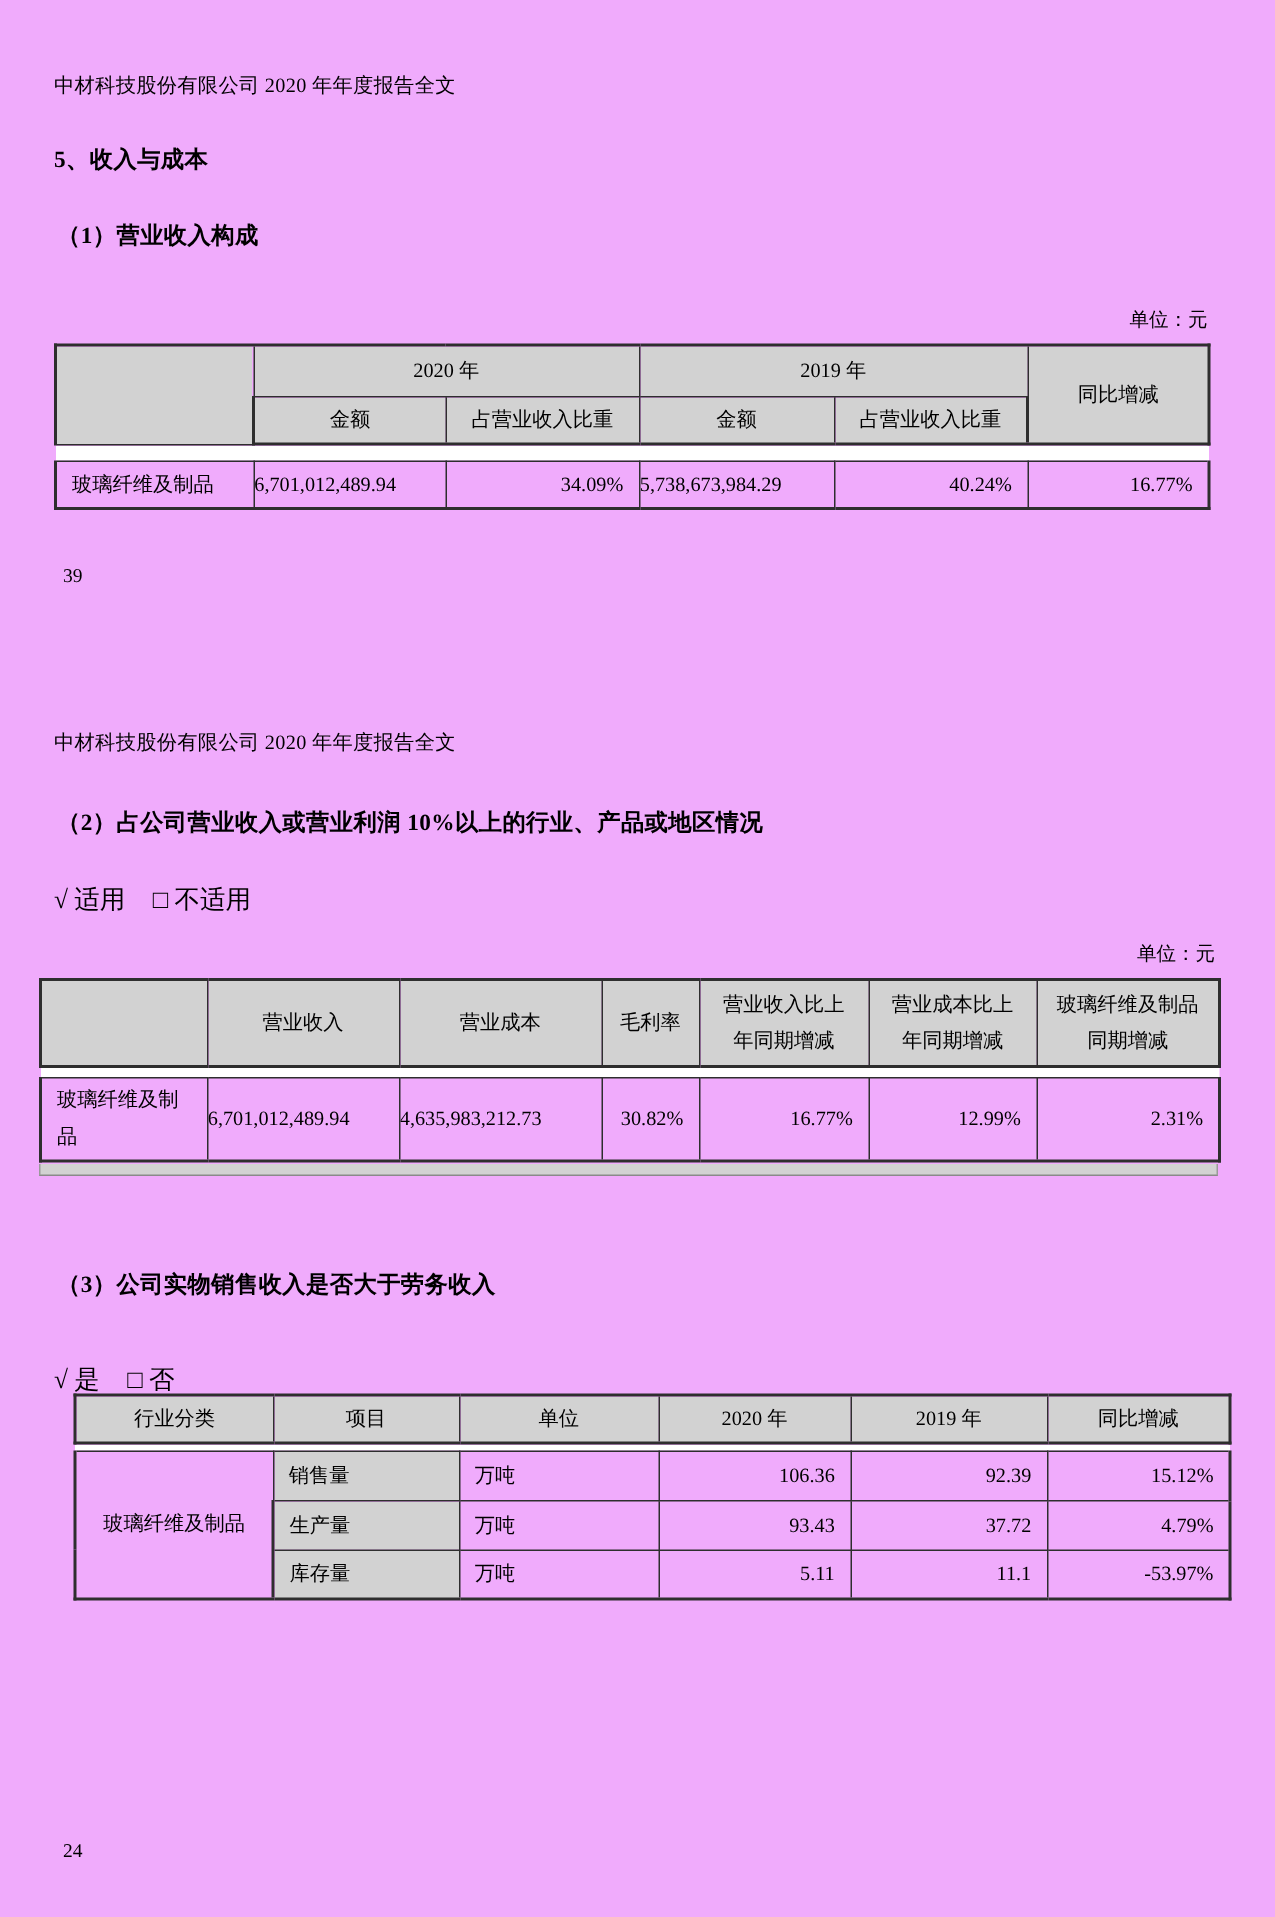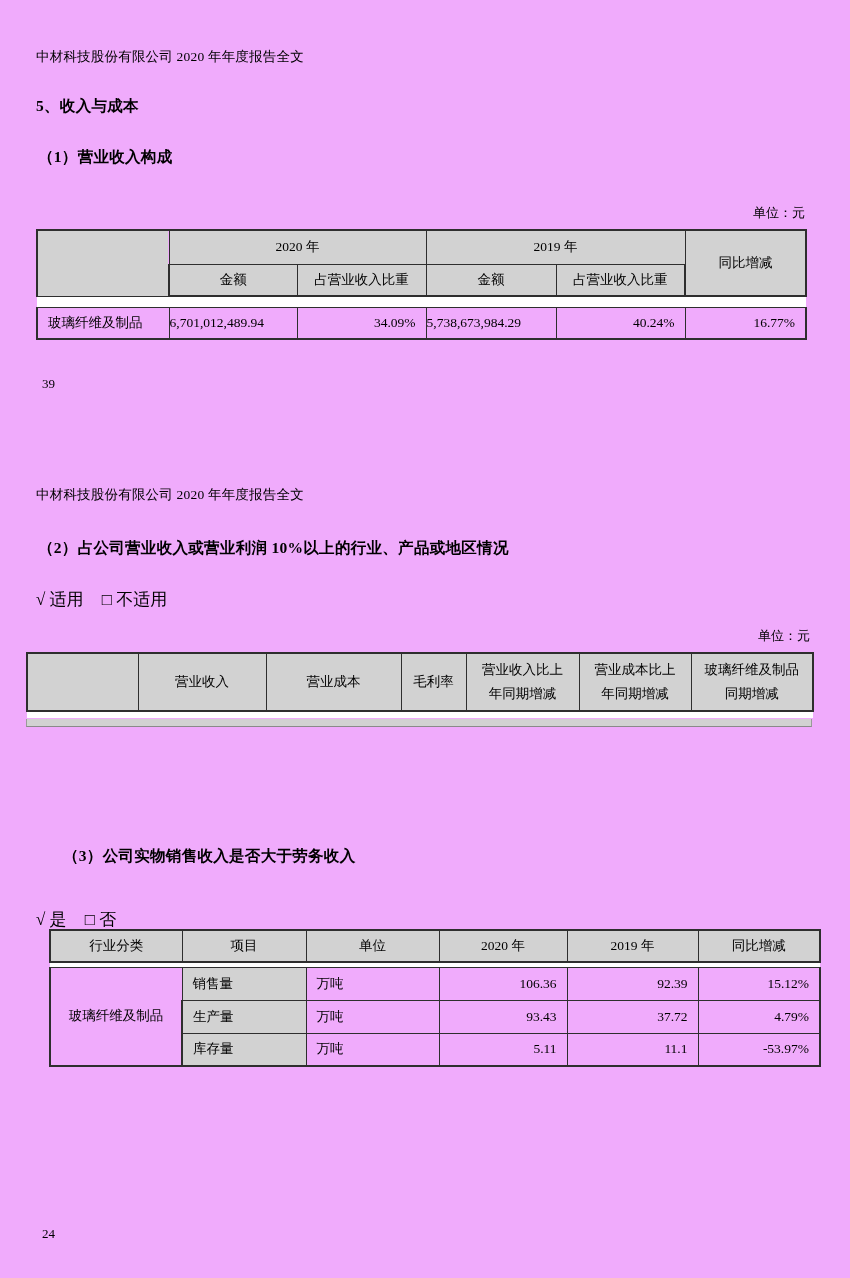--- a/index.html
+++ b/index.html
@@ -124,26 +124,36 @@
         <td class="h bb2 preline">营业收入比上
 年同期增减</td>
         <td class="h bb2 preline">营业成本比上
 年同期增减</td>
         <td class="h bb2 preline">玻璃纤维及制品
 同期增减</td>
       </tr>
       <tr class="gap" style="height:7px;">
             <td colspan="7"></td>
           </tr>
+      <tr style="height:56px;">
+        <td class="lbl bb2 preline">玻璃纤维及制
+品</td>
+        <td class="amt bb2">6,701,012,489.94</td>
+        <td class="amt bb2">4,635,983,212.73</td>
+        <td class="pct bb2">30.82%</td>
+        <td class="pct bb2">16.77%</td>
+        <td class="pct bb2">12.99%</td>
+        <td class="pct bb2">2.31%</td>
+      </tr>
     </tbody>
       </table>
     <div class="strip"></div>
   </div>
 
-  <div class="abs sec-title" style="left:38px;top:846px;margin-left:25px;">（3）公司实物销售收入是否大于劳务收入</div>
+  <div class="abs sec-title" style="left:38px;top:846px;">（3）公司实物销售收入是否大于劳务收入</div>
 
   <div class="abs check-row" style="left:36px;top:908px;">
     <span>√ 是</span>
     <span class="opt2">□ 否</span>
   </div>
 
   <div class="abs" style="left:49px;top:929px;">
     <table style="width:770px;">
       <colgroup>
         <col style="width:132px">

